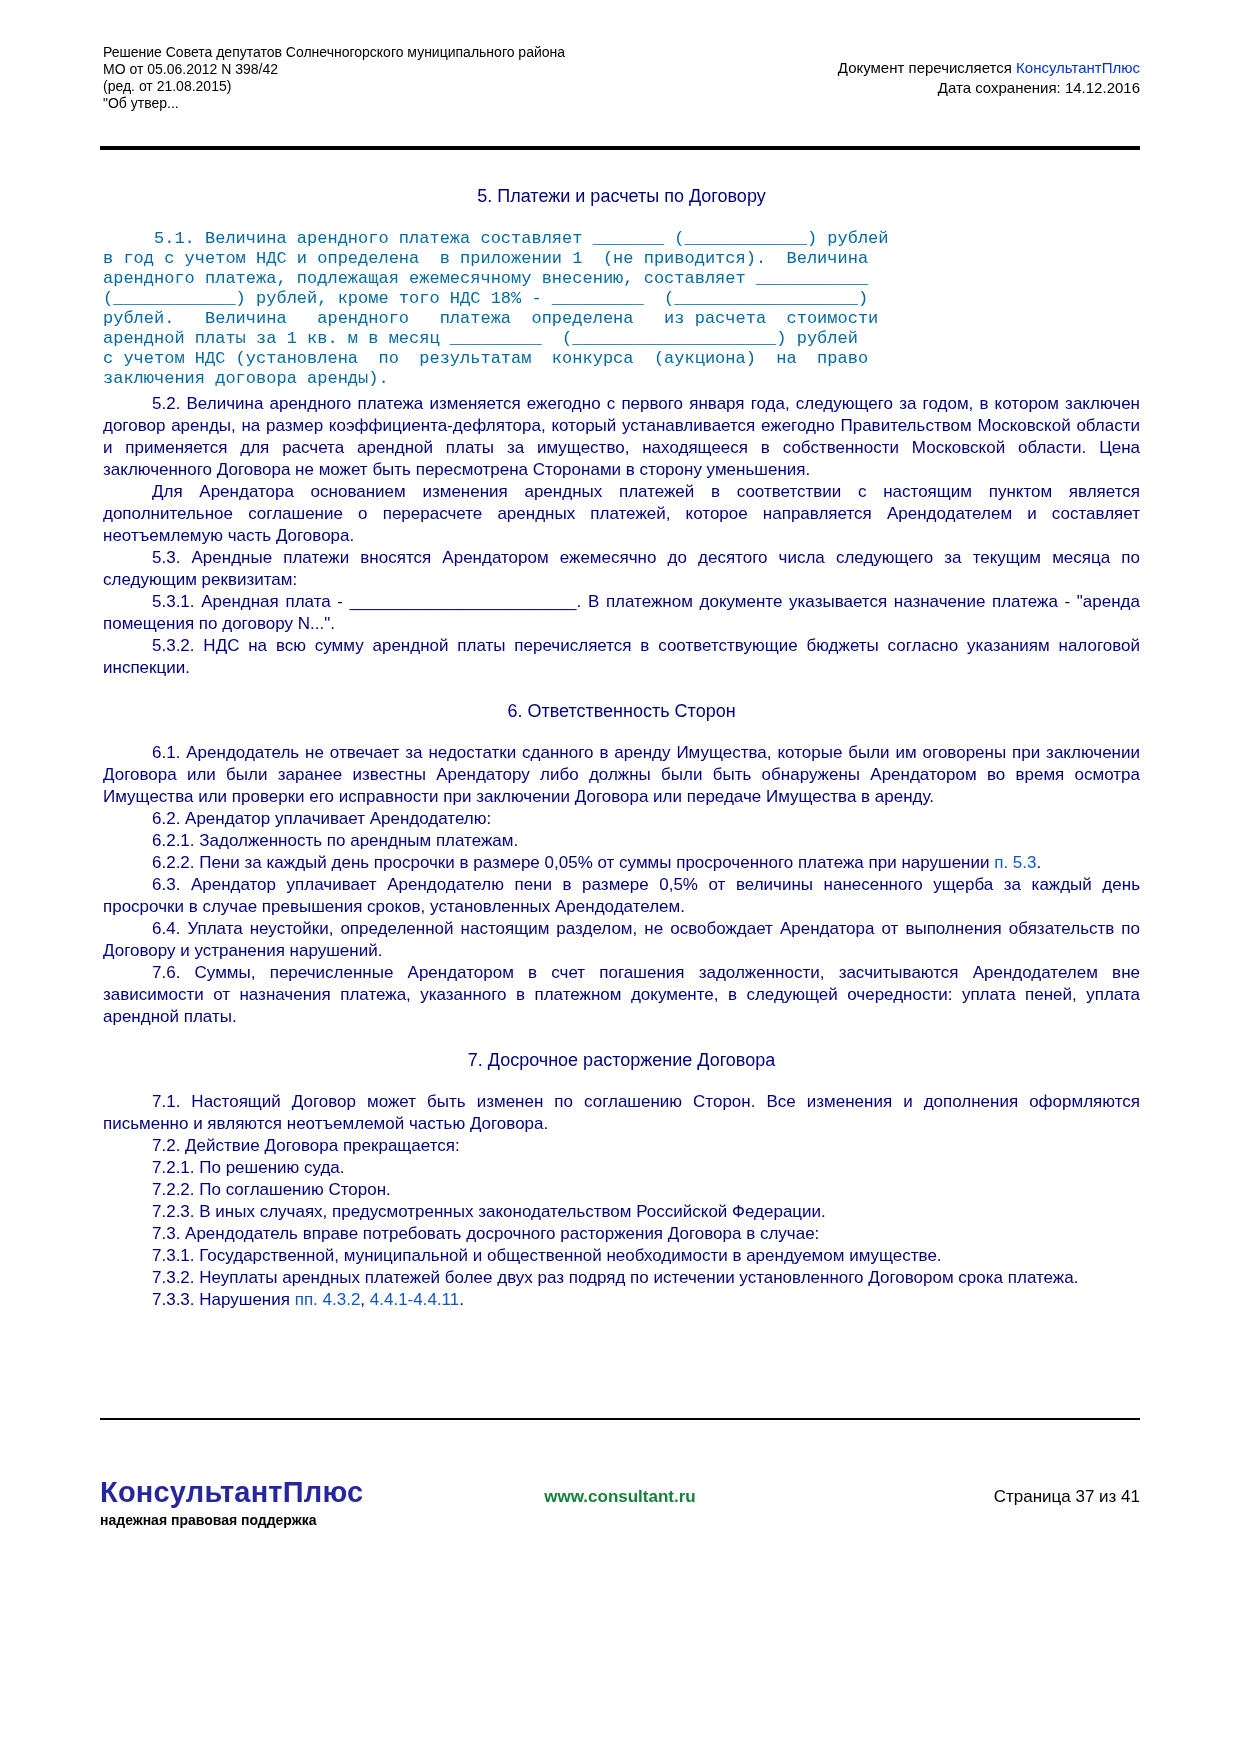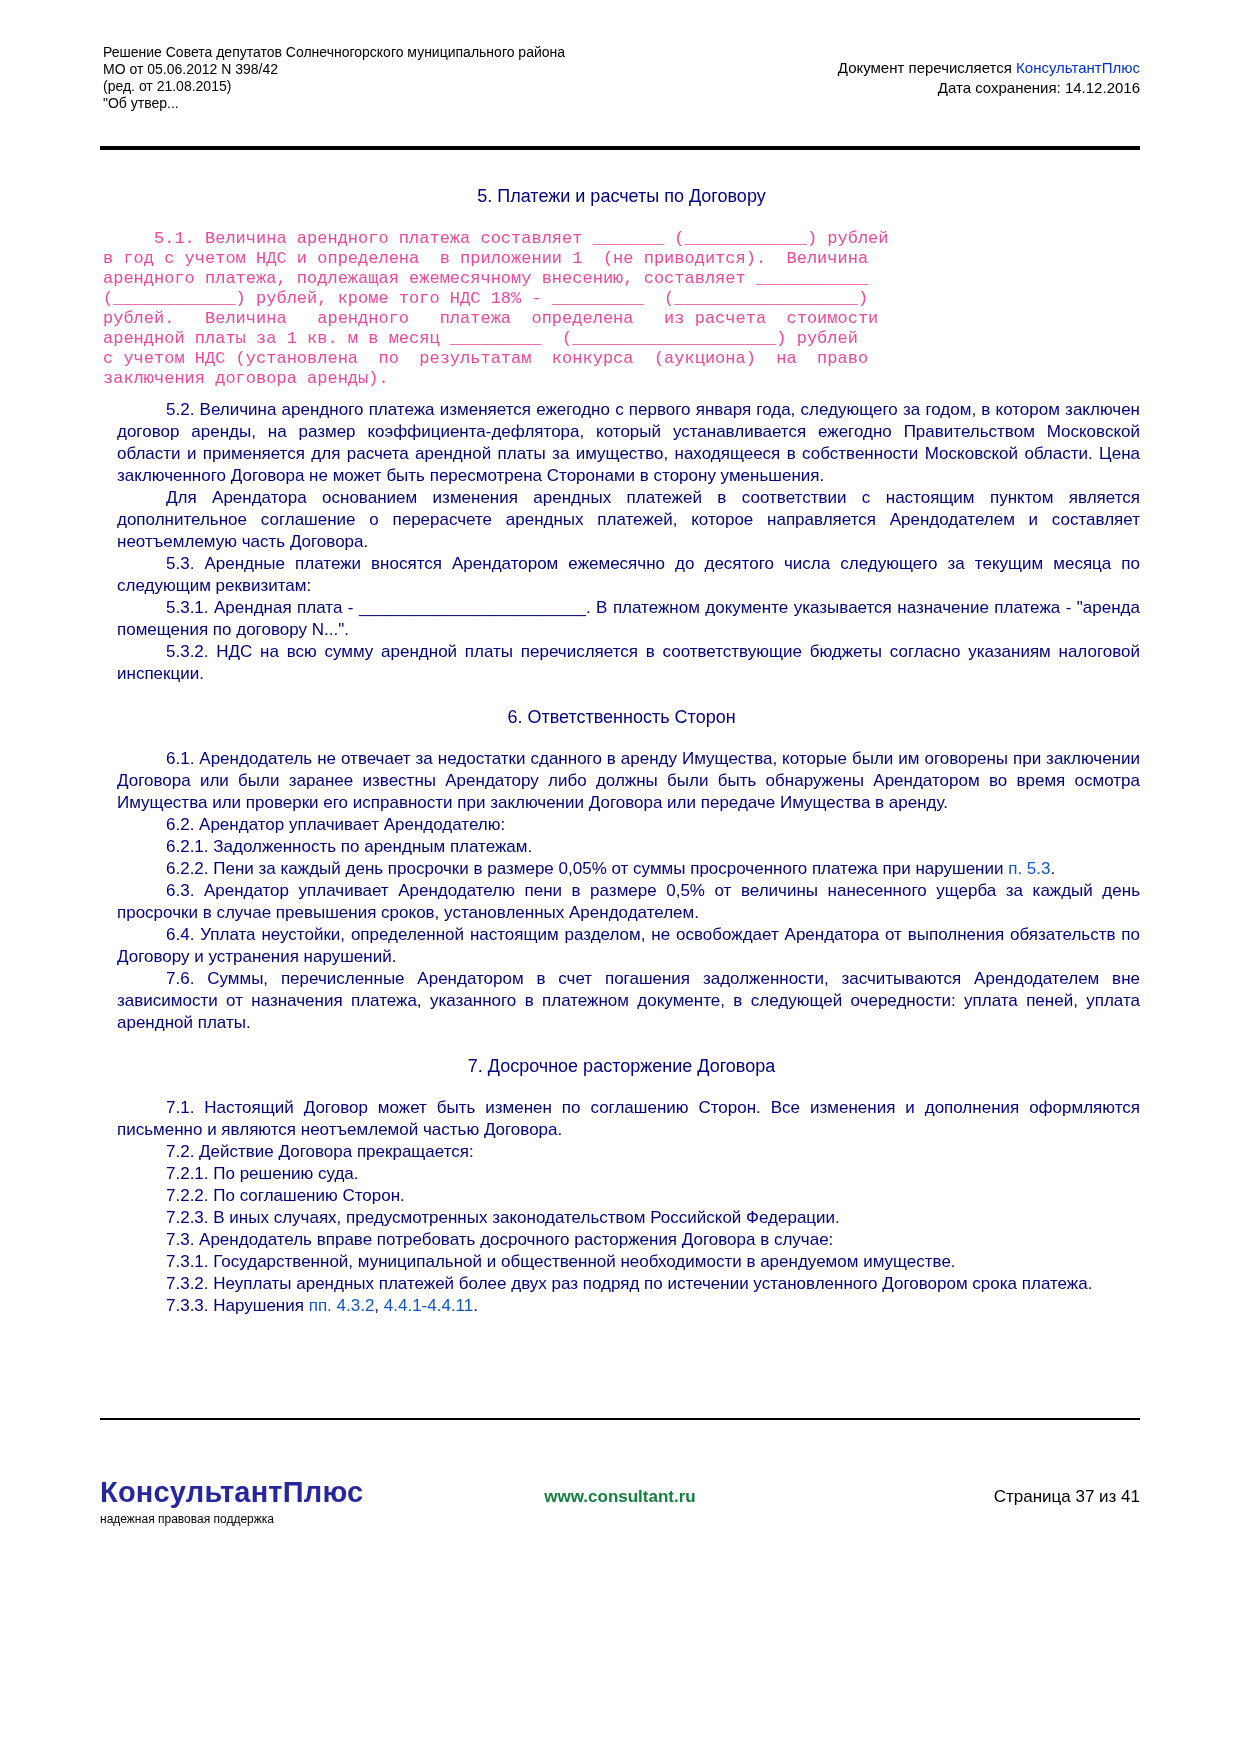--- a/index.html
+++ b/index.html
@@ -48,31 +48,30 @@
     text-align: center;
     font-size: 18px;
     font-weight: 400;
     color: #000080;
   }
   .sec-title.first { margin-top: 36px; }
   .mono {
     font-family: "Liberation Mono", "DejaVu Sans Mono", monospace;
     font-size: 17px;
     line-height: 20px;
-    margin: 22px 0 10px 0;
+    margin: 22px 0 4px 0;
     white-space: pre;
-    color: #ec4899;
+    color: #0369a1;
   }
   .para {
     font-size: 17px;
     line-height: 22px;
     text-align: justify;
     text-indent: 49px;
     color: #000080;
-    margin-left: 14px;
   }
   .doc-link { color: #1155CC; text-decoration: none; }
   .rule-thin {
     position: absolute;
     left: 100px; right: 100px; top: 1418px;
     height: 2px;
     background: #000000;
   }
   .footer {
     position: absolute;
@@ -83,22 +82,22 @@
   }
   .footer-left { flex: 1 1 33%; }
   .logo {
     font-size: 29px;
     font-weight: 700;
     color: #26269E;
     letter-spacing: 0.2px;
   }
   .tagline {
     margin-top: 3px;
-    font-size: 12px;
-    font-weight: 400;
+    font-size: 14px;
+    font-weight: 700;
     color: #000000;
   }
   .footer-center { flex: 1 1 33%; text-align: center; }
   .url { font-size: 17px; font-weight: 700; color: #15803d; text-decoration: none; }
   .footer-right {
     flex: 1 1 33%;
     text-align: right;
     font-size: 17px;
     color: #000000;
   }

